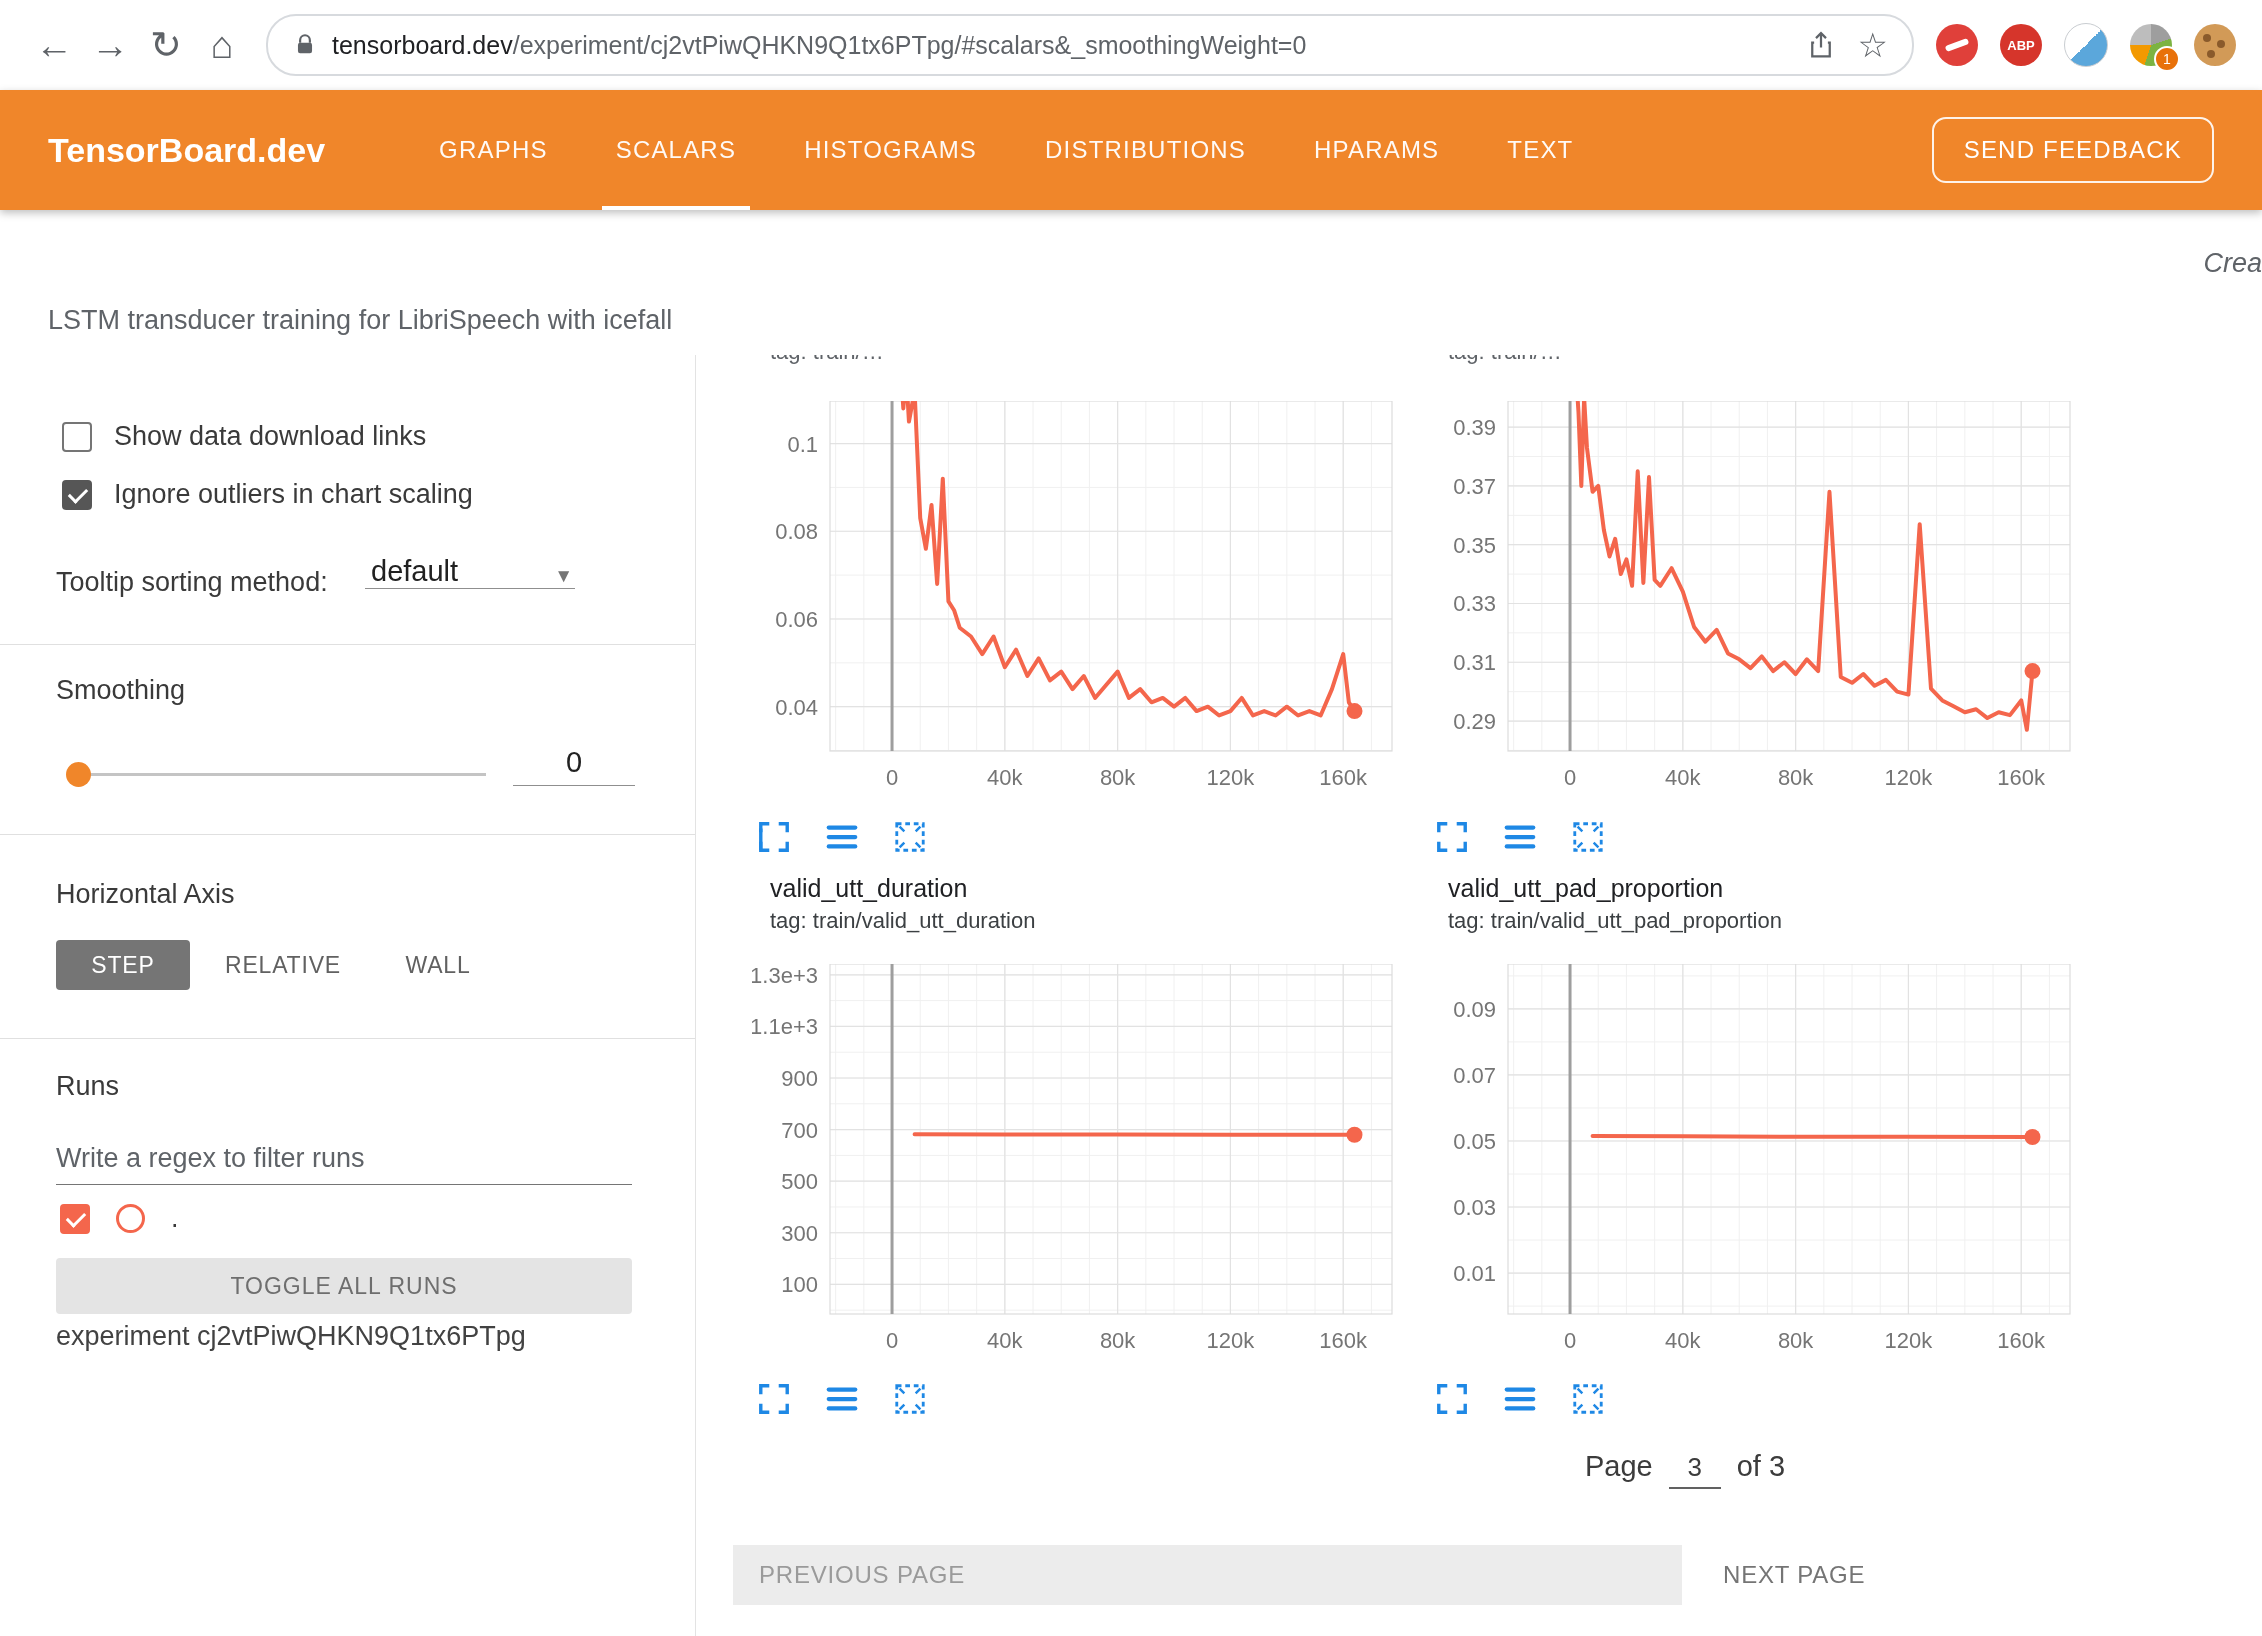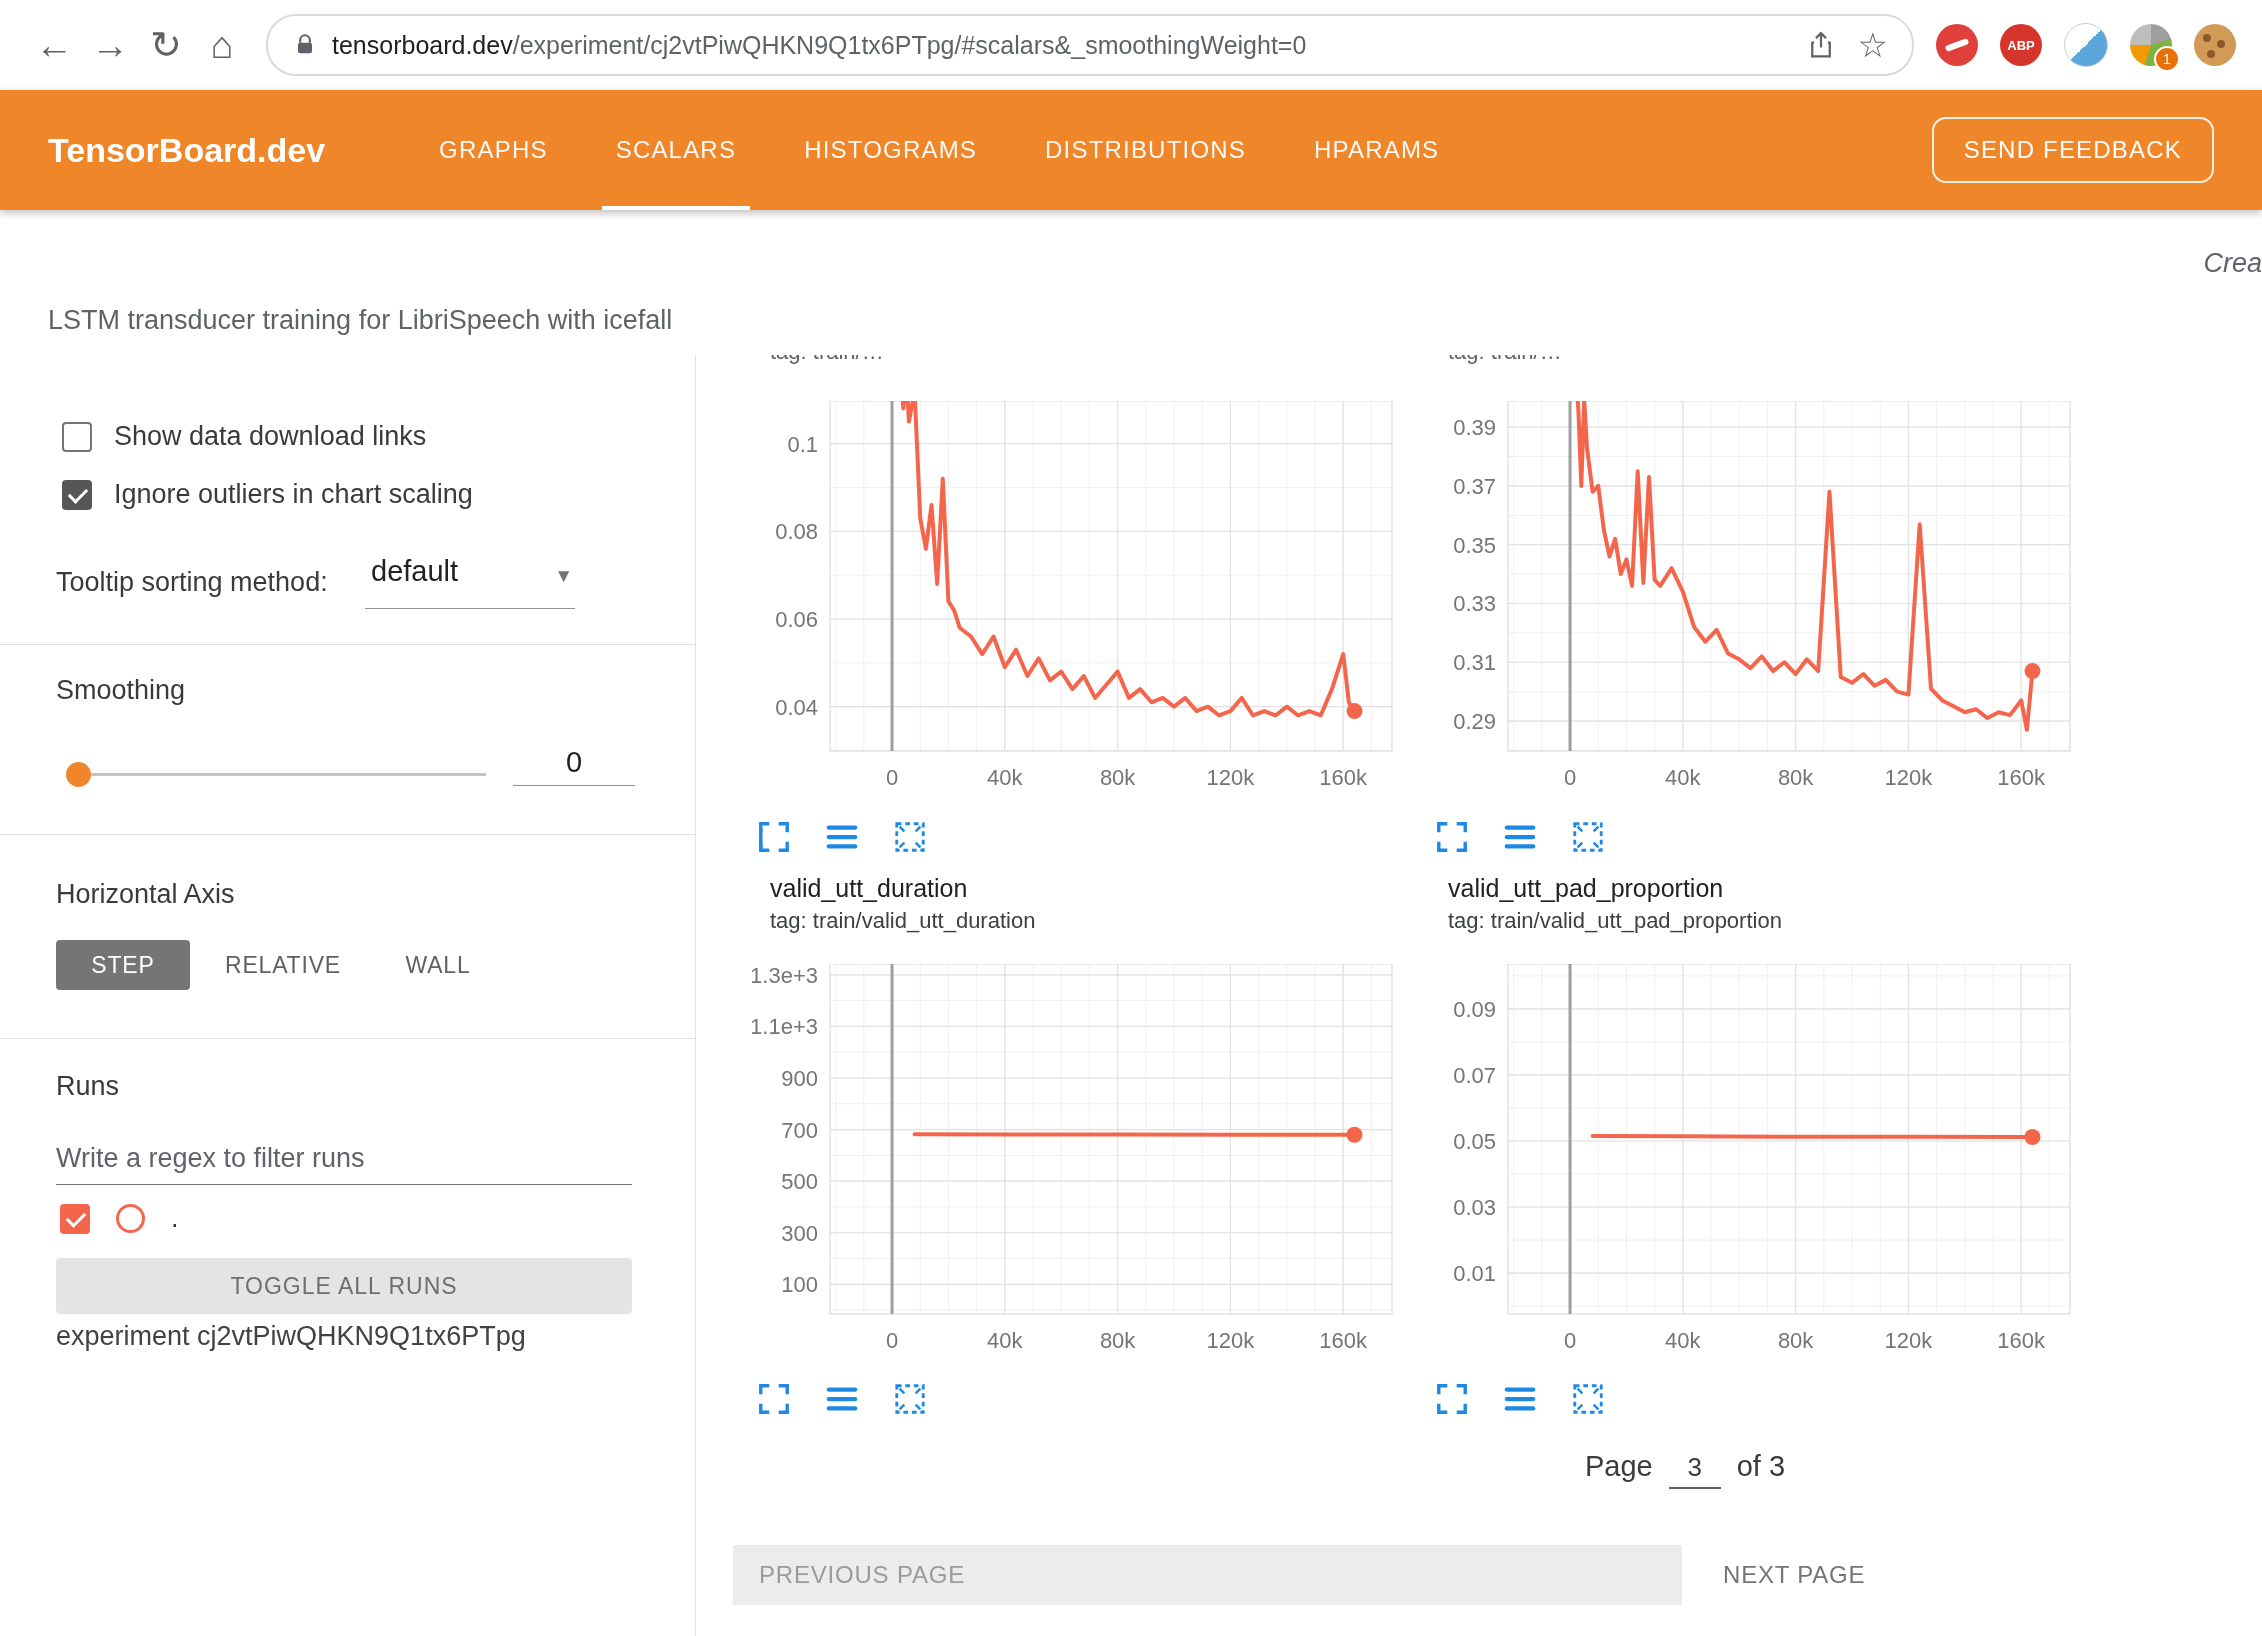--- a/index.html
+++ b/index.html
@@ -52,21 +52,21 @@
   .sb-div{position:absolute;left:0;right:0;height:1px;background:#e0e0e0;}
   .cb-row{position:absolute;left:62px;display:flex;align-items:center;gap:22px;font-size:27px;color:#3a3a3a;}
   .cb{width:30px;height:30px;border:2.5px solid #757575;border-radius:4px;box-sizing:border-box;background:#fff;
     position:relative;flex:none;}
   .cb.checked{background:#565656;border-color:#565656;}
   .cb.checked.orange{background:#f4664c;border-color:#f4664c;}
   .cb .mark{position:absolute;left:5px;top:6px;width:15px;height:8px;border-left:3.5px solid #fff;
     border-bottom:3.5px solid #fff;transform:rotate(-45deg);}
   .sb-label{position:absolute;font-size:27px;color:#3a3a3a;white-space:nowrap;}
   .dd{position:absolute;left:365px;top:200px;width:210px;border-bottom:1.5px solid #8f8f8f;font-size:29px;
-    color:#212121;padding:0 0 20px 6px;box-sizing:border-box;}
+    color:#212121;padding:0 0 0 6px;box-sizing:border-box;}
   .dd .arrow{position:absolute;right:2px;top:10px;font-size:19px;color:#757575;}
   .slider-track{position:absolute;left:78px;top:418px;width:408px;height:3px;background:#c4c4c4;}
   .slider-knob{position:absolute;left:66px;top:407px;width:25px;height:25px;border-radius:50%;background:#f0862a;}
   .smooth-input{position:absolute;left:513px;top:390px;width:118px;border:none;border-bottom:1.5px solid #8f8f8f;
     font-size:29px;color:#212121;text-align:center;padding-bottom:6px;background:transparent;font-family:inherit;outline:none;}
   .axis-btn{position:absolute;top:585px;height:50px;border:none;border-radius:4px;font-size:23px;
     letter-spacing:0.8px;display:flex;align-items:center;justify-content:center;font-family:inherit;background:none;}
   #btn-step{left:56px;width:134px;background:#757575;color:#fff;}
   #btn-relative{left:210px;width:146px;color:#616161;}
   #btn-wall{left:382px;width:112px;color:#616161;}
@@ -143,20 +143,21 @@
   </div>
 
   <div class="tb-header">
     <div class="logo">TensorBoard.dev</div>
     <div class="tabs">
       <div class="tab">GRAPHS</div>
       <div class="tab active">SCALARS</div>
       <div class="tab">HISTOGRAMS</div>
       <div class="tab">DISTRIBUTIONS</div>
       <div class="tab">HPARAMS</div>
+      <div class="tab">TEXT</div>
     </div>
     <button class="feedback-btn">SEND FEEDBACK</button>
   </div>
 
   <div class="subheader">
     <div class="created">Crea</div>
     <div class="exp-title">LSTM transducer training for LibriSpeech with icefall</div>
   </div>
 
   <div class="content">

